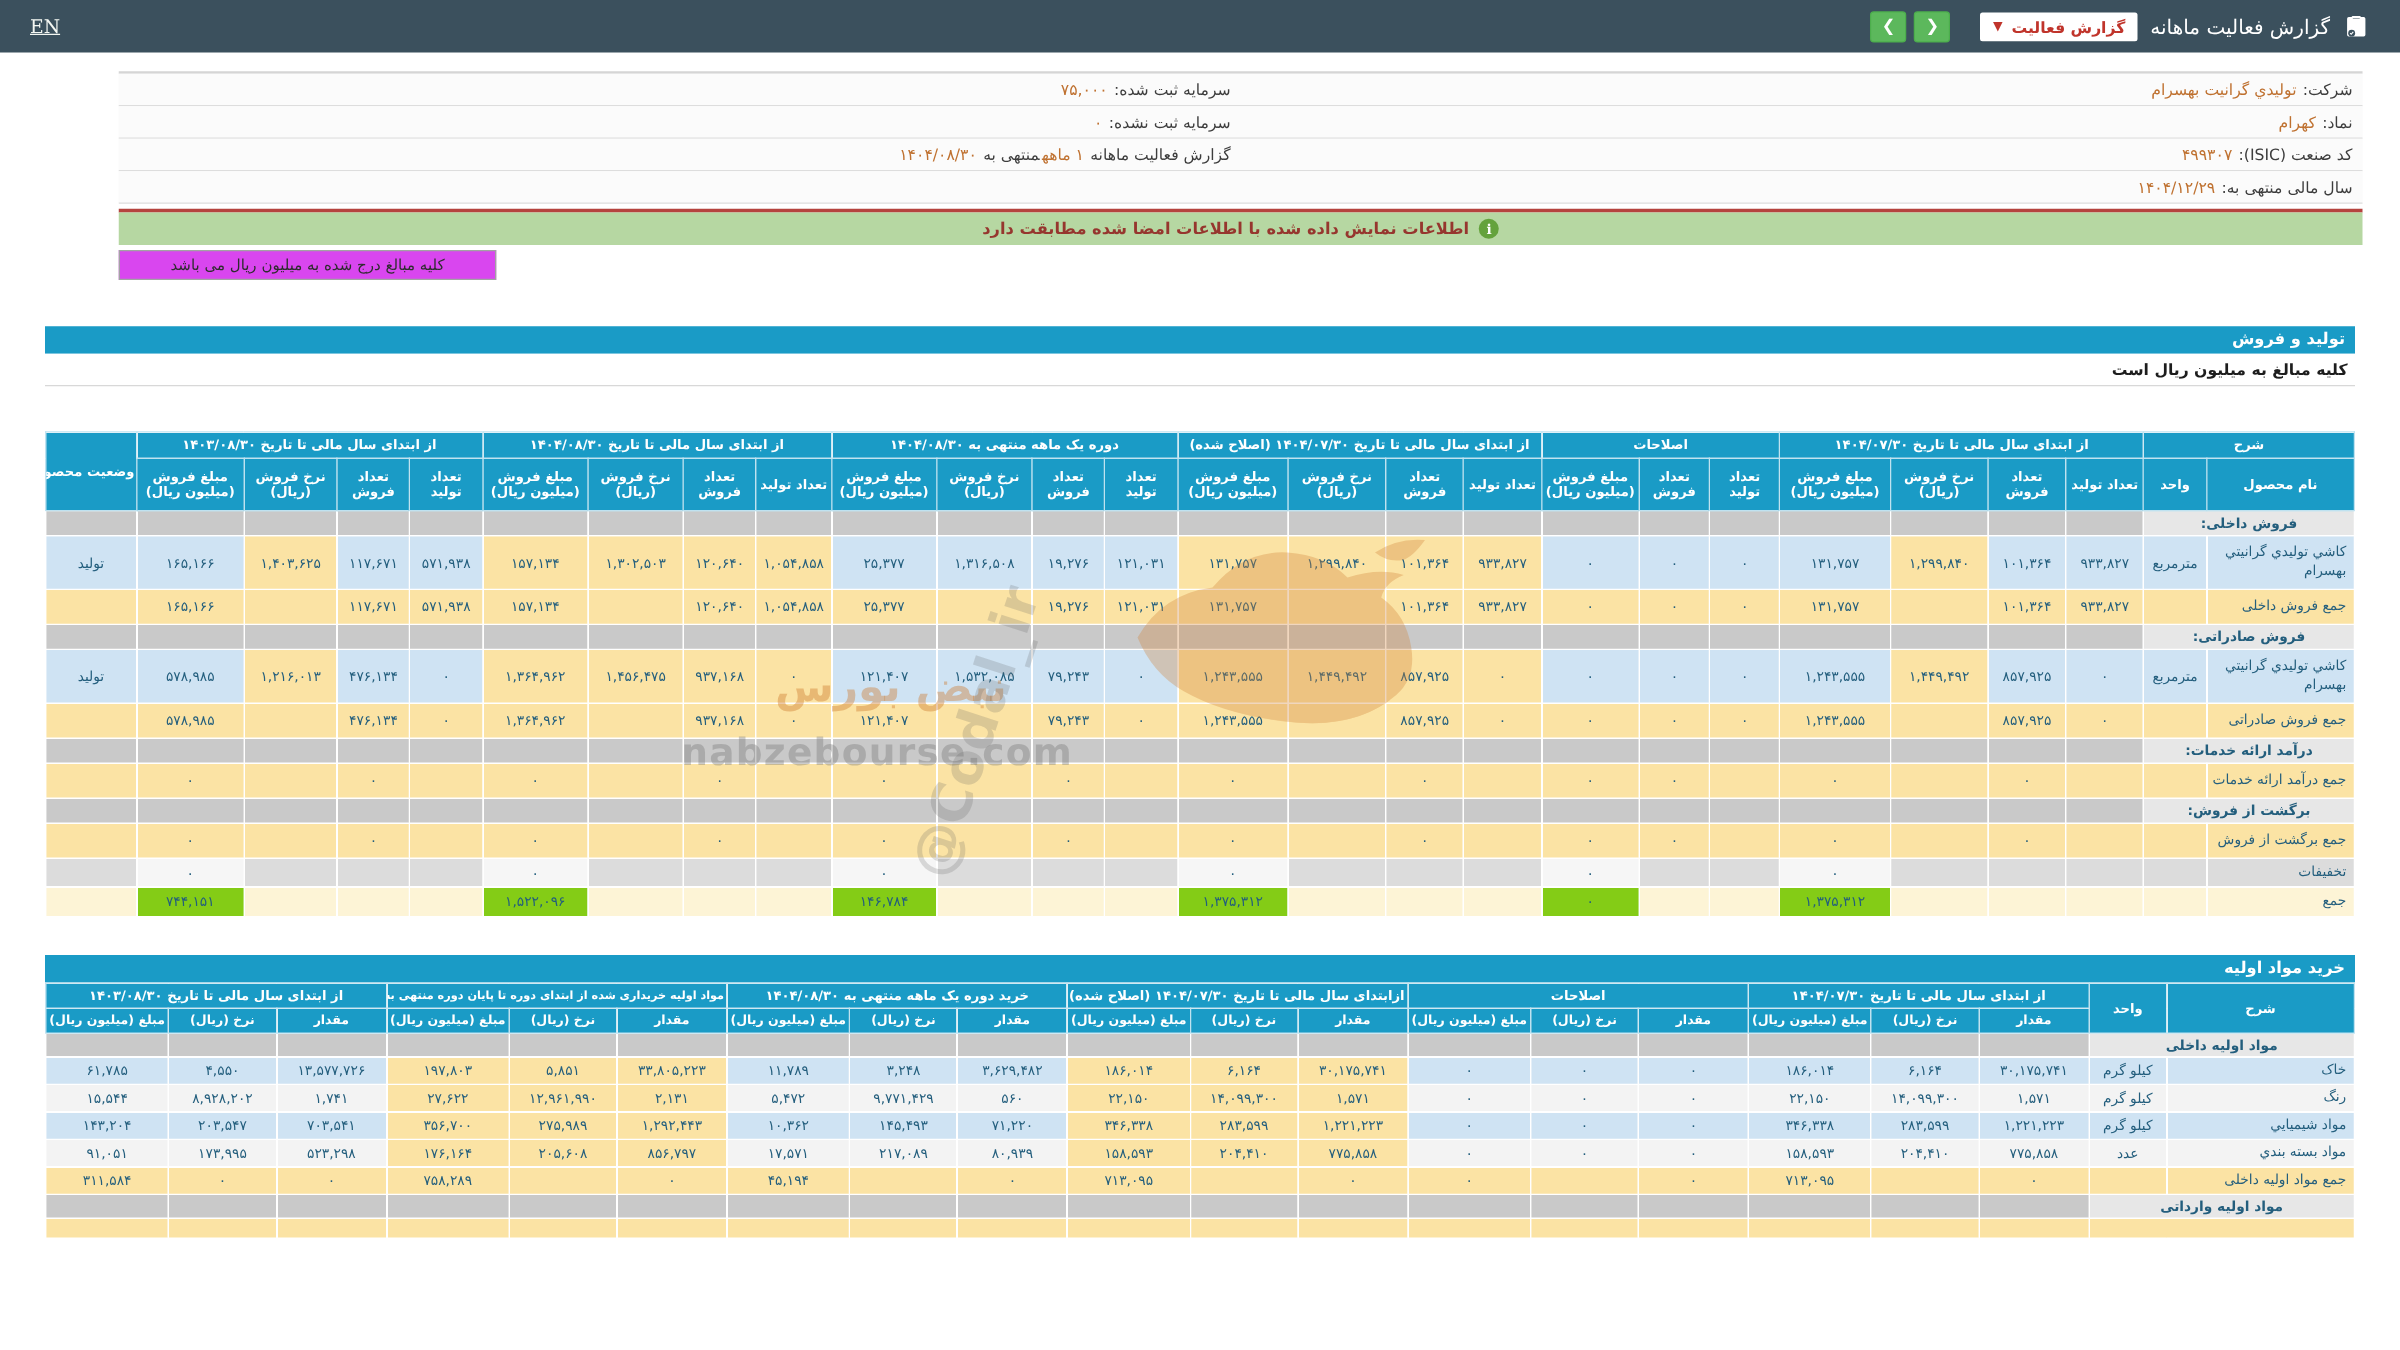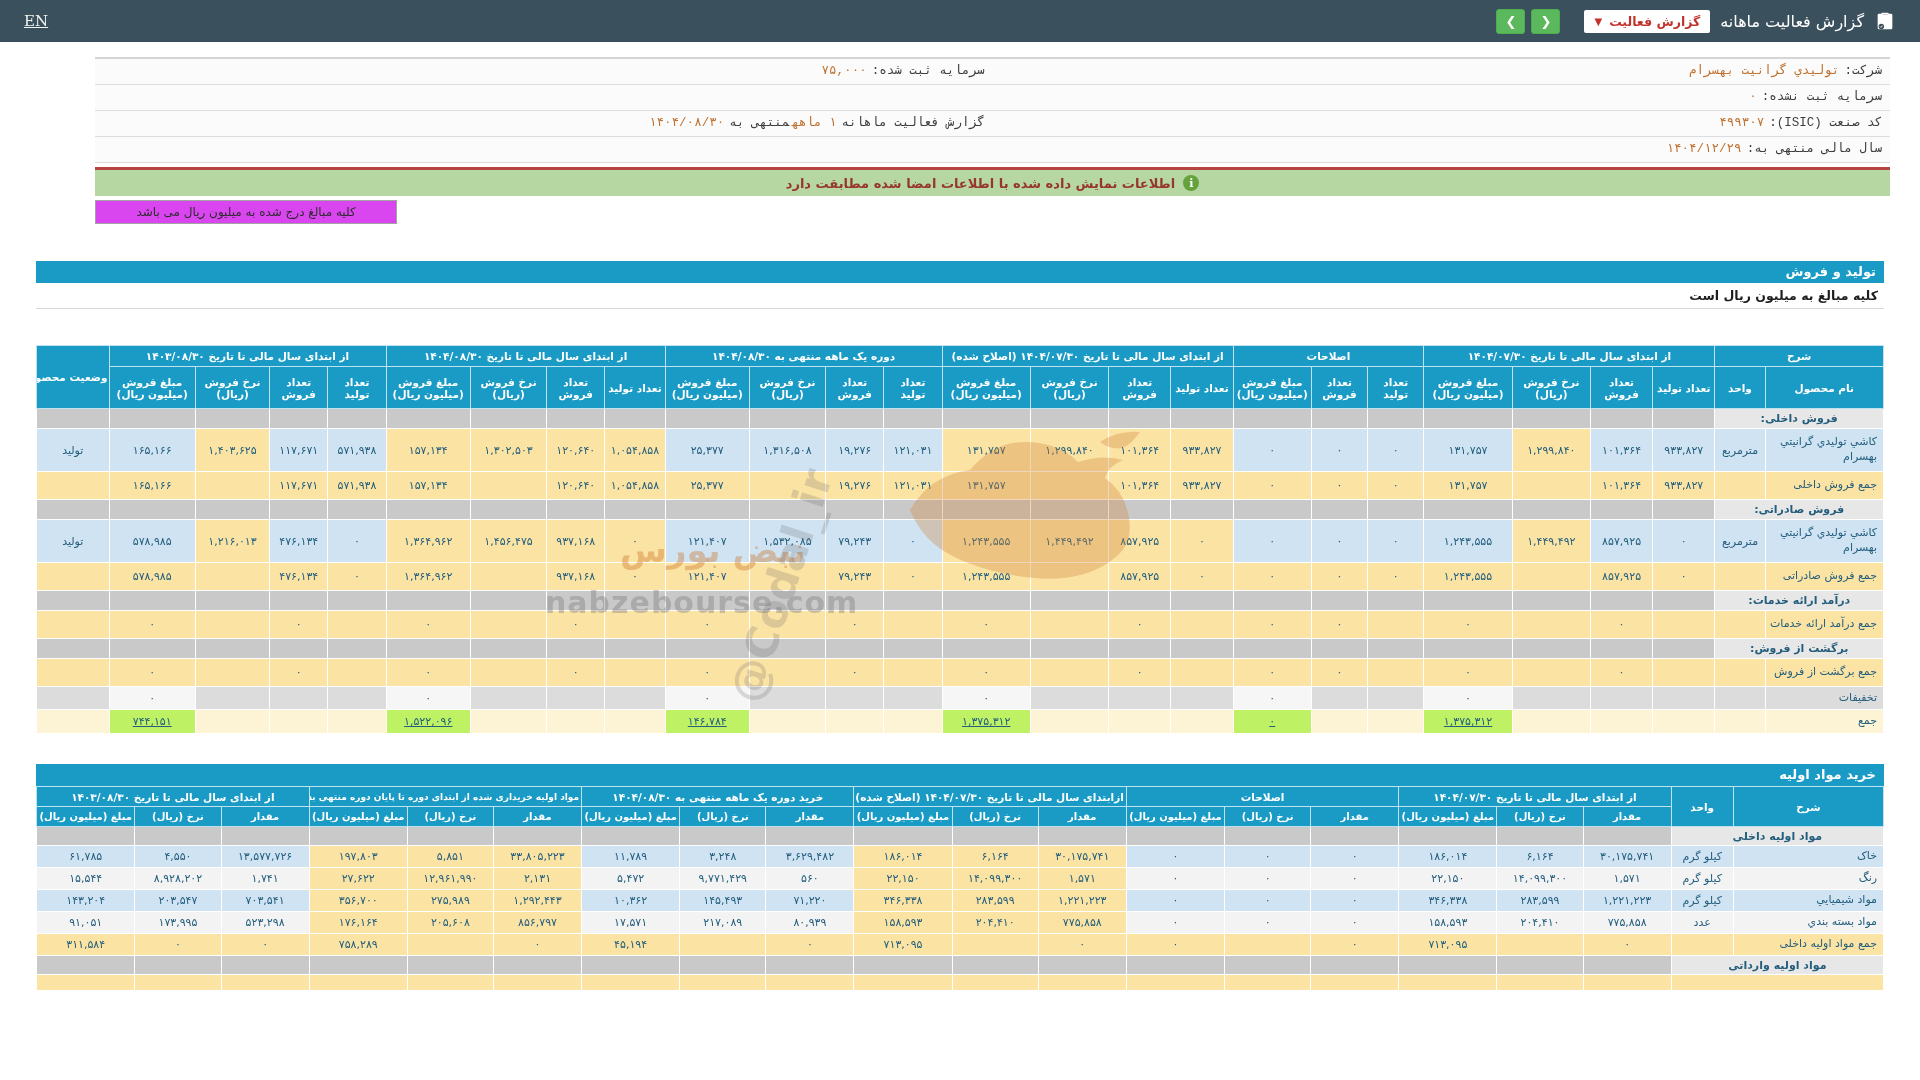--- a/index.html
+++ b/index.html
@@ -12,21 +12,21 @@
   .tb-title{color:#ffffff;font-size:16px;}
   .tb-drop{background:#ffffff;color:#c0342b;font-size:12.5px;font-weight:bold;padding:4px 10px;border-radius:2px;display:flex;align-items:center;gap:7px;cursor:pointer;}
   .tb-drop .caret{font-size:10px;color:#c0342b;}
   .tb-nav{display:flex;direction:ltr;gap:6px;margin-right:14px;}
   .tb-btn{width:27px;height:23px;background:#5cb85c;border:1px solid #4cae4c;border-radius:3px;color:#fff;font-size:13px;font-weight:bold;display:flex;align-items:center;justify-content:center;cursor:pointer;}
   .tb-lang{color:#f3f6f2;font-family:"DejaVu Serif",serif;font-size:15px;text-decoration:underline;cursor:pointer;}
 
   
   .info{margin:15px 30px 0 0;width:1795px;background:#fcfcfc;border-top:2px solid #d5d5d5;}
   .info-row{display:flex;height:25px;line-height:25px;border-bottom:1px solid #dddddd;font-size:12.5px;background:#fbfbfb;}
-  .info-cell{width:50%;box-sizing:border-box;padding:0 8px;white-space:nowrap;overflow:hidden;font-family:Liberation Mono, monospace;}
+  .info-cell{width:50%;box-sizing:border-box;padding:0 8px;white-space:nowrap;overflow:hidden;}
   .i-label{color:#3d3d3d;}
   .i-value{color:#bf7130;margin-right:5px;}
 
   .redline{margin:4px 30px 0 0;width:1795px;height:3px;background:#b5433e;}
   .banner{margin:0 30px 0 0;width:1795px;height:26px;background:#b6d7a2;display:flex;align-items:center;justify-content:center;gap:8px;}
   .banner-text{color:#96362e;font-size:13px;font-weight:bold;}
   .info-ic{width:16px;height:16px;border-radius:50%;background:#64a23c;color:#fff;font-size:11px;font-weight:bold;display:flex;align-items:center;justify-content:center;font-family:"DejaVu Serif",serif;}
   .notebox{position:absolute;left:95px;top:200px;width:300px;height:22px;line-height:22px;border:1px solid #a3a3a3;background:#d946ef;text-align:center;font-size:12px;color:#2d2d2d;}
 
   
@@ -51,21 +51,21 @@
   table.rep td{border:1px solid #ffffff;font-size:11px;color:#235e7d;text-align:center;padding:1px 3px;box-sizing:border-box;white-space:nowrap;overflow:hidden;}
   table.rep td.name{text-align:right;white-space:normal;line-height:1.35;padding-right:6px;}
   td.b{background:#cfe3f3;}
   td.y{background:#fbe3a4;}
   td.w{background:#f3f3f3;}
   td.t{background:#fbe3a4;}
   td.secl{background:#e7e7e7;color:#17486b;font-weight:bold;text-align:right;padding-right:6px;}
   td.secc{background:#c9c9c9;}
   td.dg{background:#dcdcdc;}
   td.dw{background:#f6f6f6;}
-  td.gv{background:#bef264;text-decoration:underline;}
+  td.gv{background:#84cc16;}
   td.ge{background:#fdf4d6;}
   #t1 tr.sec td{height:20px;}
   #t1 tr.data td{height:43px;}
   #t1 tr.total td{height:28px;}
   #t1 tr.discount td{height:23px;}
   #t1 tr.grand td{height:24px;}
   #t2 tr.sec td{height:19px;}
   #t2 tr.data td{height:22px;}
   #t2 tr.total td{height:22px;}
   #t2 tr.partial td{height:16px;}
@@ -102,20 +102,21 @@
   </div>
   <div class="tb-lang">EN</div>
 </div>
 
 <div class="info" id="info">
       <div class="info-row">
         <div class="info-cell"><span class="i-label">شرکت:</span><span class="i-value">تولیدي گرانیت بهسرام</span></div>
         <div class="info-cell"><span class="i-label">سرمایه ثبت شده:</span><span class="i-value">۷۵,۰۰۰</span></div>
       </div>
       <div class="info-row">
+        <div class="info-cell"><span class="i-label">نماد:</span><span class="i-value">کهرام</span></div>
         <div class="info-cell"><span class="i-label">سرمایه ثبت نشده:</span><span class="i-value">۰</span></div>
       </div>
       <div class="info-row">
         <div class="info-cell"><span class="i-label">کد صنعت (ISIC):</span><span class="i-value">۴۹۹۳۰۷</span></div>
         <div class="info-cell"><span class="i-label">گزارش فعالیت ماهانه</span><span class="i-value">۱ ماهه</span><span class="i-label" style="margin-right:2px;">منتهی به</span><span class="i-value">۱۴۰۴/۰۸/۳۰</span></div>
       </div>
       <div class="info-row">
         <div class="info-cell"><span class="i-label">سال مالی منتهی به:</span><span class="i-value">۱۴۰۴/۱۲/۲۹</span></div>
       </div>
     </div>

